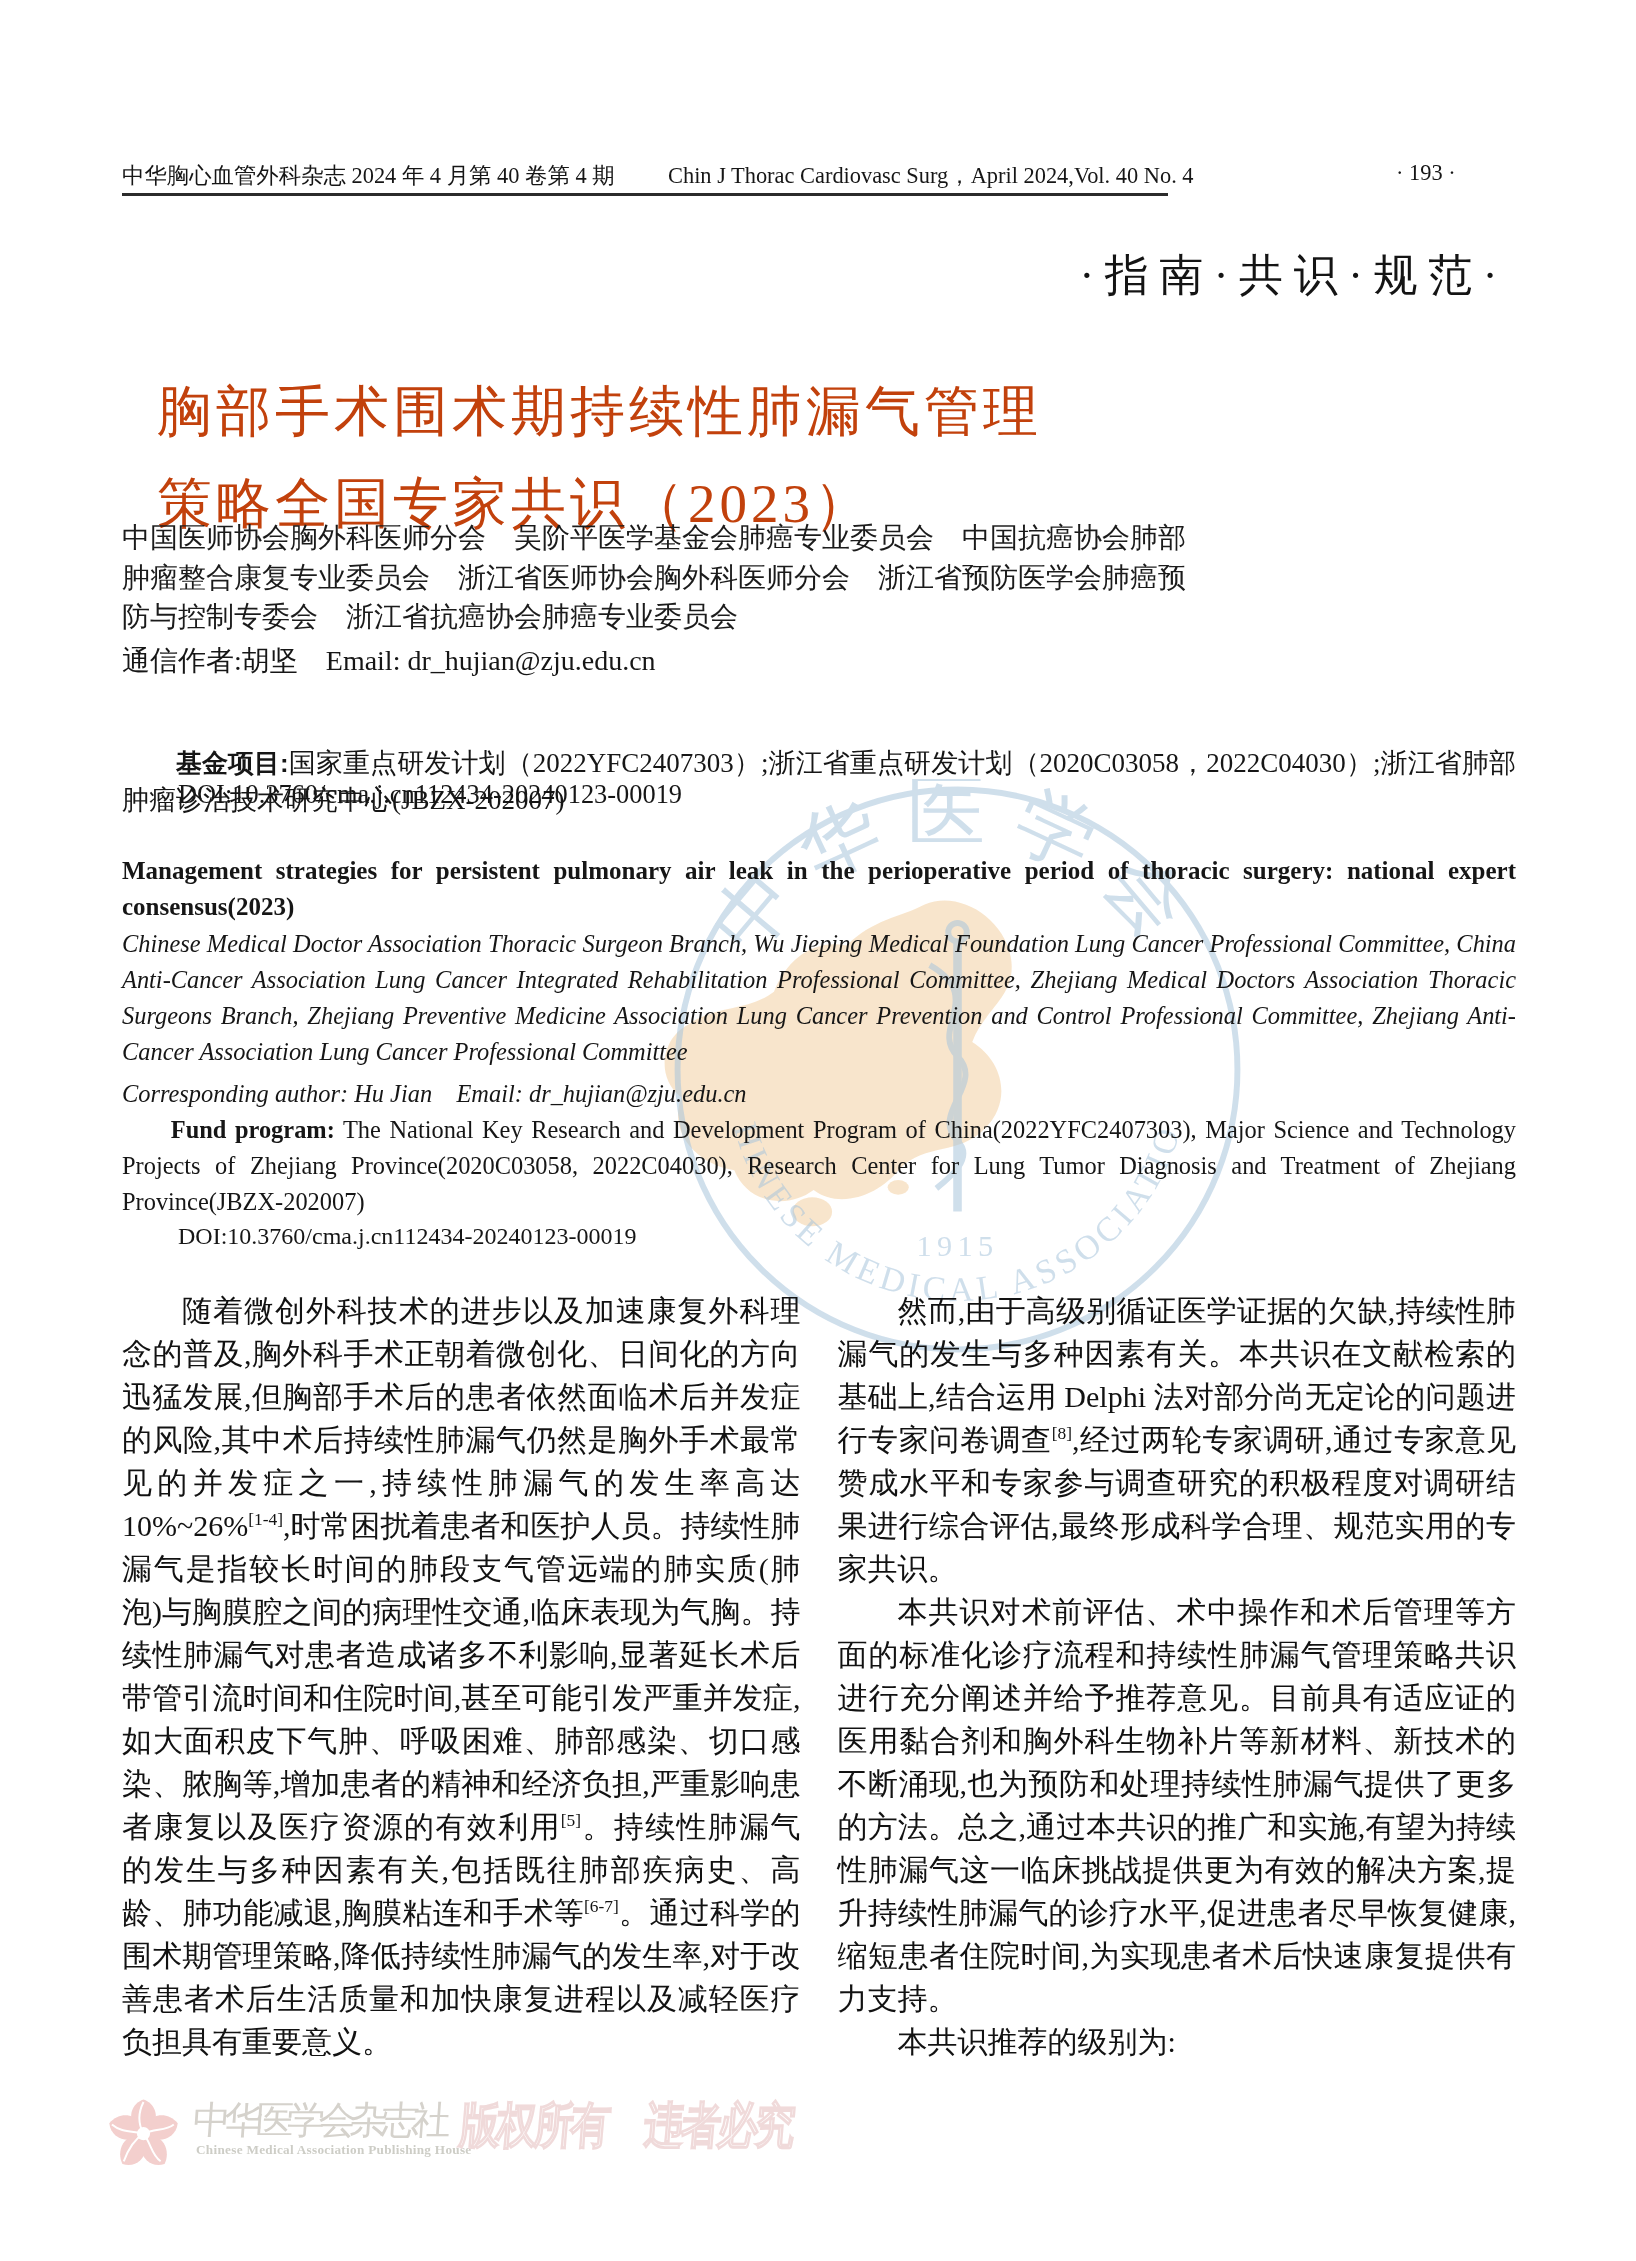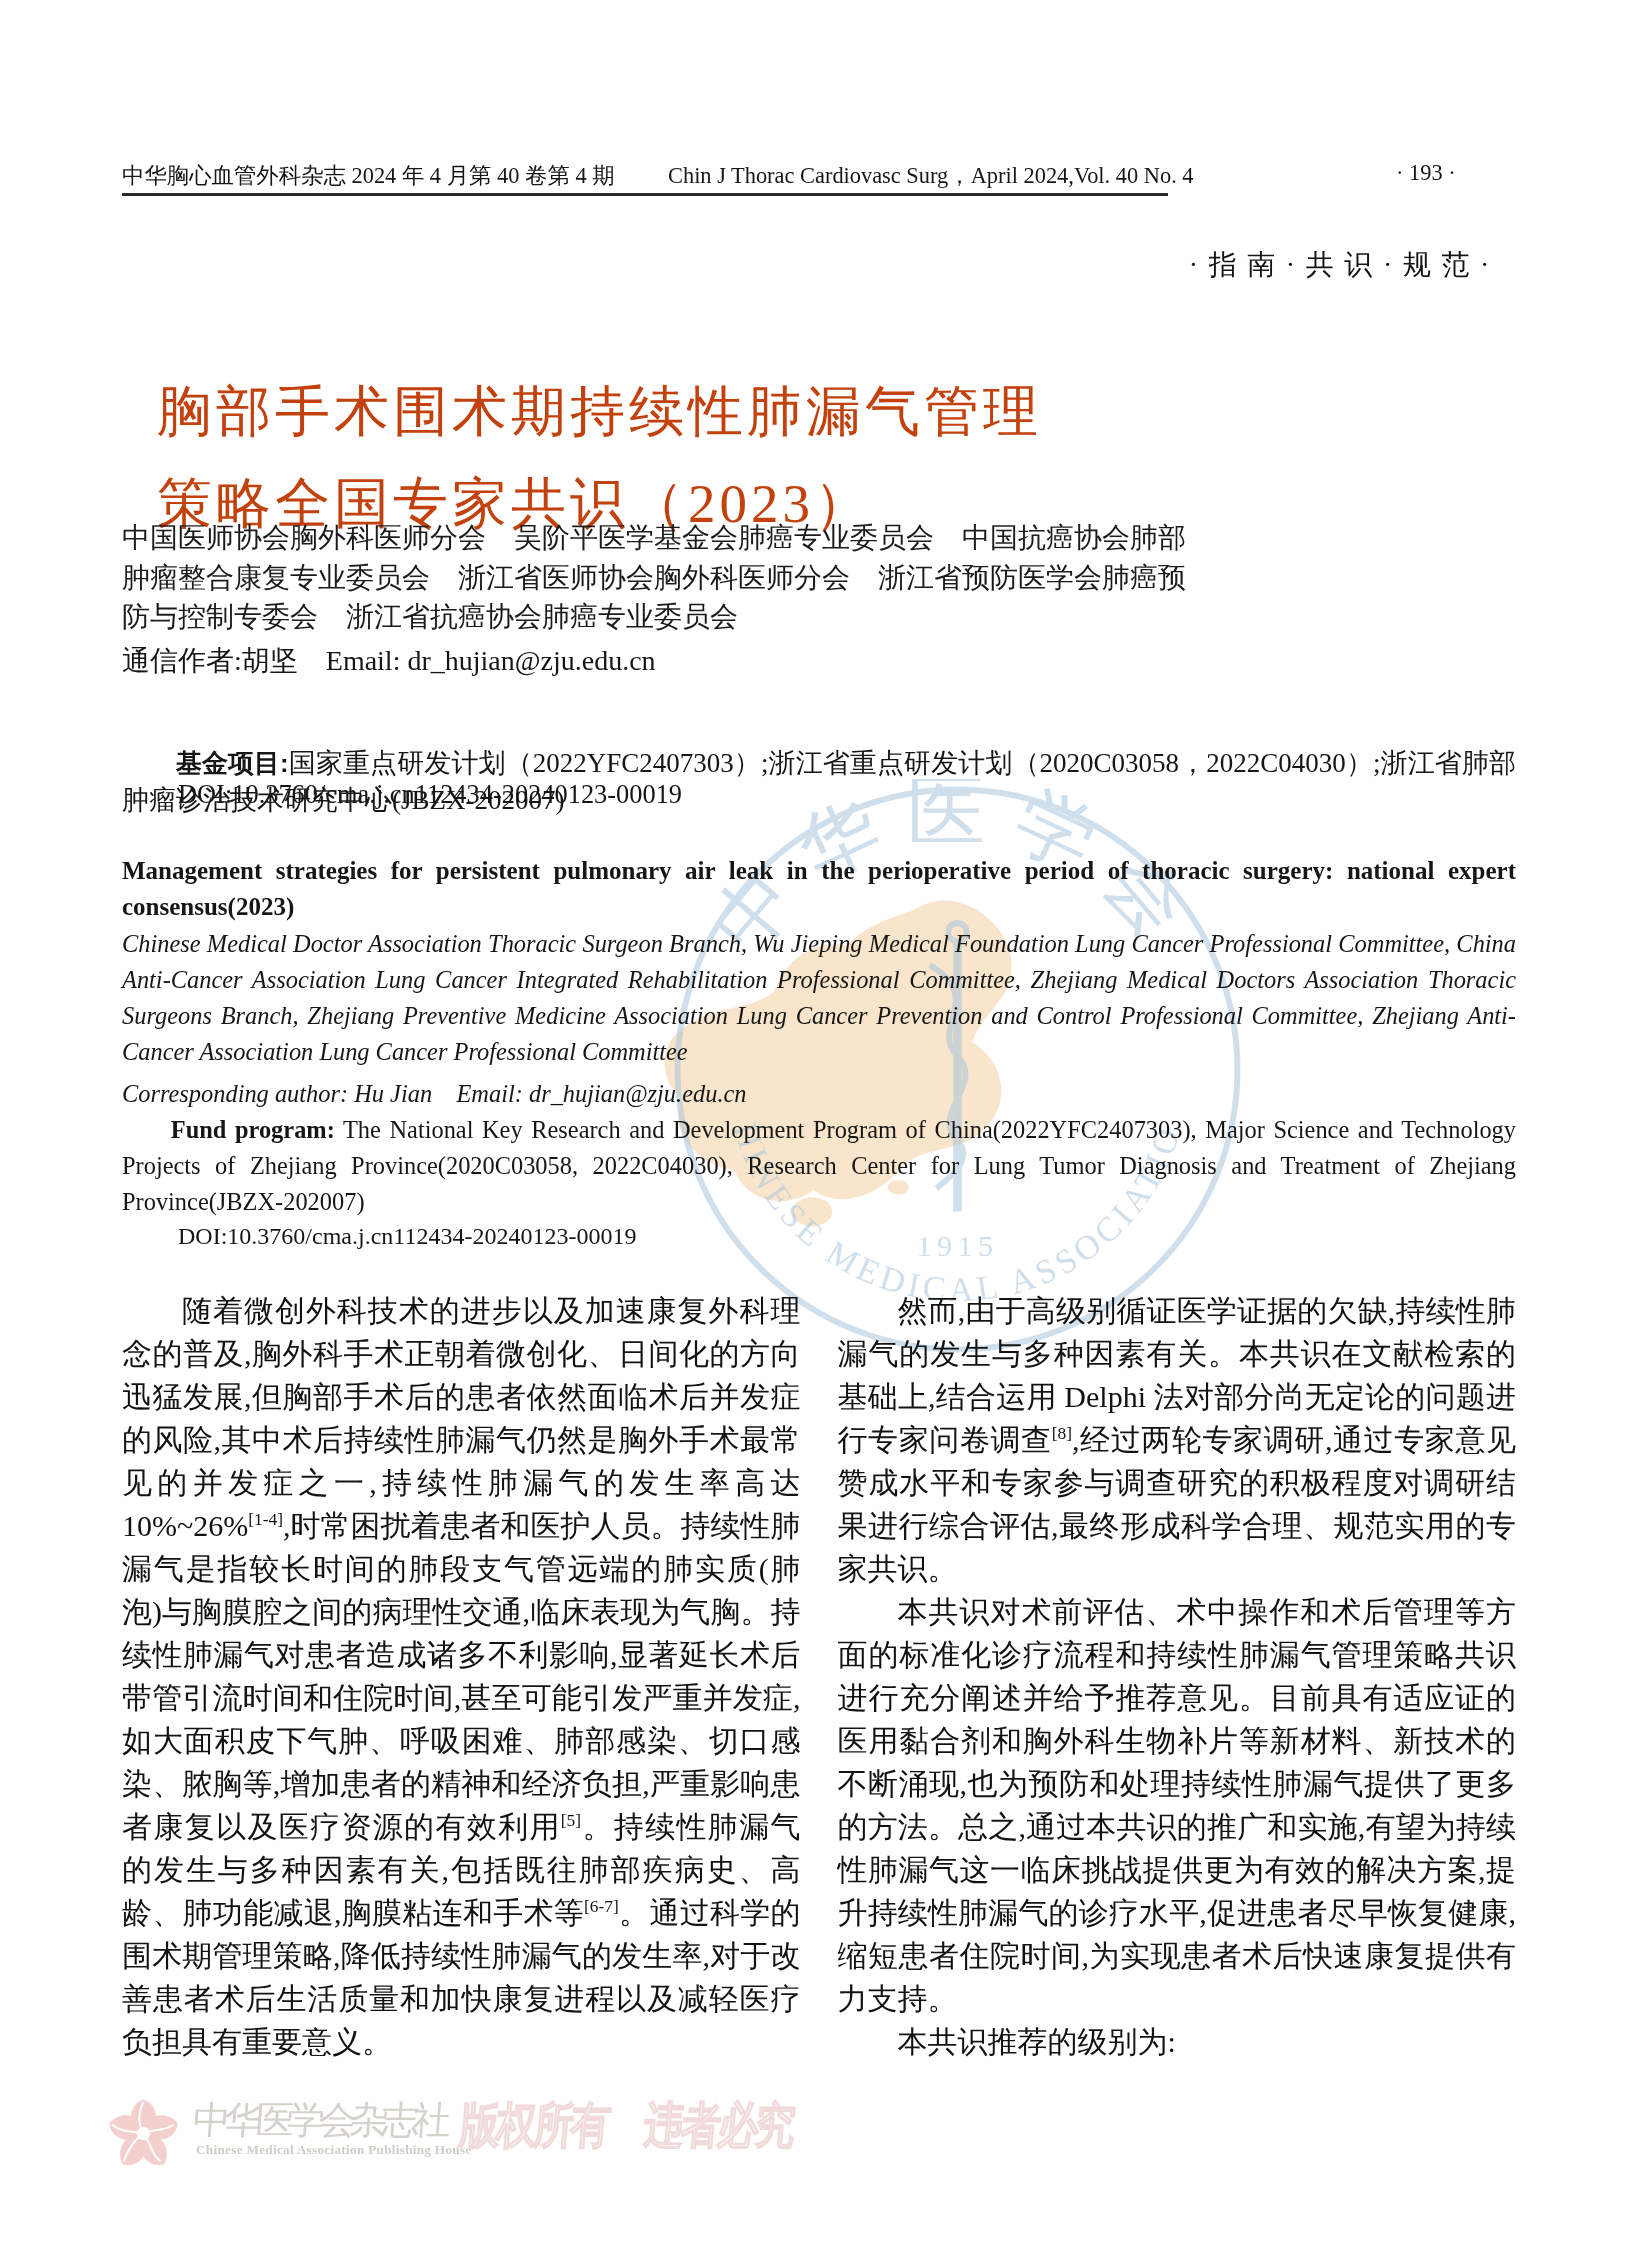--- a/index.html
+++ b/index.html
@@ -31,21 +31,21 @@
     transform:scaleX(.82) skewX(-6deg);transform-origin:left top;font-weight:700;
   }
   
   .content{position:absolute;inset:0;z-index:1;}
   .hdr{top:160px;font-size:22.4px;white-space:nowrap;}
   .hdr-cn{left:122px;}
   .hdr-en{left:668px;}
   .hdr-page{left:1396px;}
   .hdr-rule{left:122px;top:193px;width:1046px;height:2.6px;background:#2b2b2b;}
   .section-label{
-    right:137px;top:246px;font-size:28px;letter-spacing:10.6px;white-space:nowrap;color:#141414;
+    right:129px;top:246px;font-size:44px;letter-spacing:10.6px;white-space:nowrap;color:#141414;
   }
   .title-line{left:157px;font-size:55px;letter-spacing:4px;white-space:nowrap;font-weight:400;color:#c2410c;}
   .title-1{top:338px;}
   .title-2{top:430px;}
   .affil{left:122px;font-size:28px;white-space:nowrap;color:#1b1b1b;}
   .affil-1{top:519px;text-align:center;} .affil-2{top:559px;} .affil-3{top:598px;}
   .corresp{left:122px;top:642px;font-size:28px;white-space:nowrap;}
   .fund-cn{
     left:122px;top:700px;width:1394px;font-size:27px;line-height:37px;
     text-align:justify;text-indent:2em;margin-top:45px;

